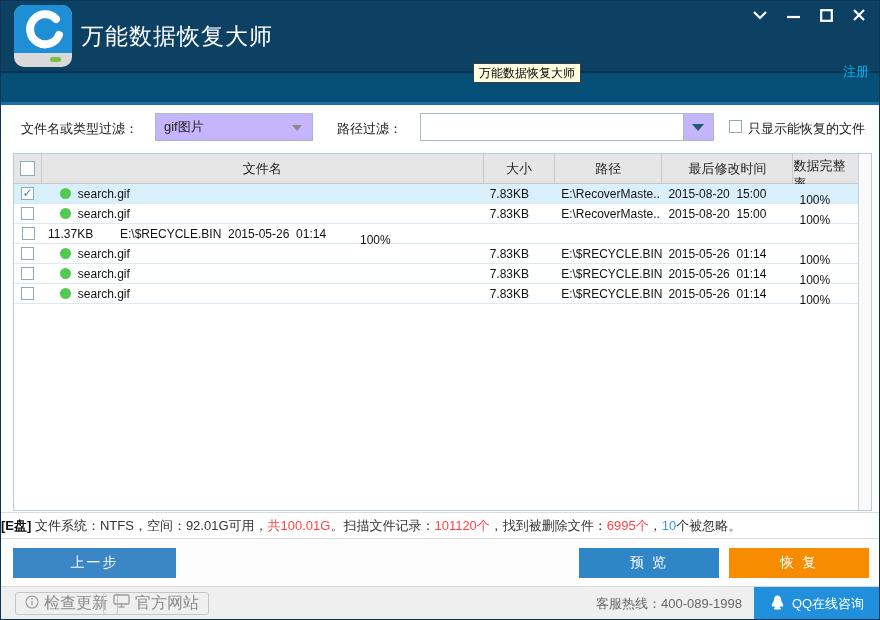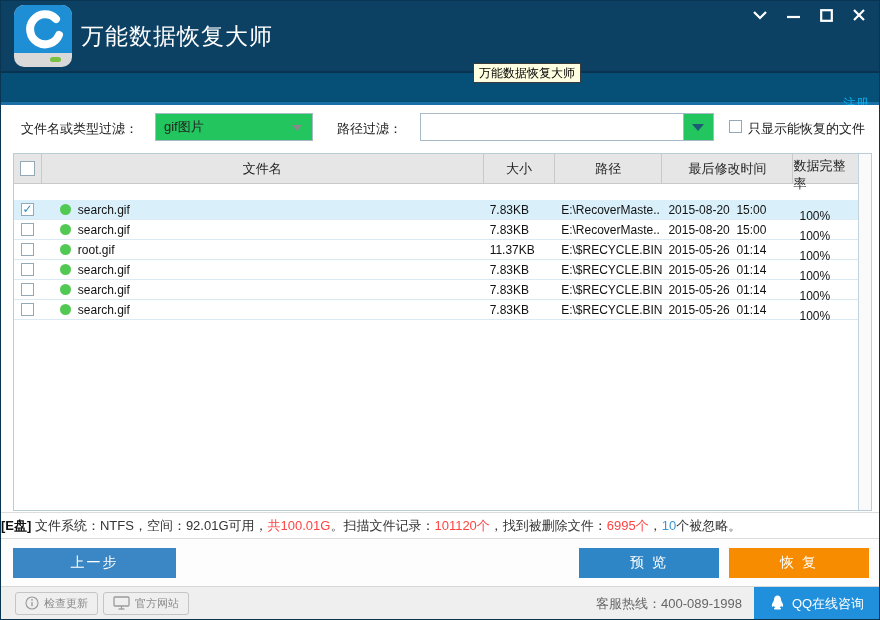--- a/index.html
+++ b/index.html
@@ -8,30 +8,30 @@
 
   
   .titlebar { position:absolute; left:0; top:0; width:100%; height:70px; background:#0d4164; }
   .logo { position:absolute; left:13px; top:4px; }
   .app-title { position:absolute; left:80px; top:20px; color:#fff; font-size:23px; letter-spacing:1px; }
   .win-controls { position:absolute; right:12px; top:6px; display:flex; gap:17px; align-items:center; }
   .win-controls .wc { width:16px; height:16px; display:flex; align-items:center; justify-content:center; cursor:pointer; }
 
   .substrip { position:absolute; left:0; top:70px; width:100%; height:31px; background:#065078; border-top:2px solid #0a3350; }
   .accentline { position:absolute; left:0; top:101px; width:100%; height:3px; background:#1a6fa6; }
-  .register { position:absolute; right:10px; top:94px; color:#00b2f5; font-size:13px; cursor:pointer; }
+  .register { position:absolute; right:10px; top:62px; color:#00b2f5; font-size:13px; cursor:pointer; }
 
   .tooltip { position:absolute; left:472px; top:62px; height:20px; line-height:18px; padding:0 5px; background:#ffffe1; border:1px solid #3c3c3c; font-size:12px; color:#000; z-index:50; }
 
   
   .filterbar { position:absolute; left:6px; top:104px; width:100%; height:48px; background:#fff; }
   .flabel { position:absolute; font-size:13px; color:#222; top:15px; }
   .lbl-type { left:14px; }
   .lbl-path { left:330px; }
-  .select { position:absolute; top:8px; height:28px; background:#22c55e; border:1px solid #a8bac6; font-size:13px; color:#222; }
+  .select { position:absolute; top:8px; height:28px; background:#c4b5fd; border:1px solid #a8bac6; font-size:13px; color:#222; }
   .sel-type { left:148px; width:158px; line-height:26px; padding-left:8px; cursor:pointer; }
   .caret-gray { position:absolute; right:10px; top:11px; width:0; height:0; border-left:5px solid transparent; border-right:5px solid transparent; border-top:6px solid #8a8a8a; }
   .combo-path { left:413px; width:294px; cursor:text; }
   .combo-path input { position:absolute; left:0; top:0; width:262px; height:26px; border:0; outline:none; font-size:13px; padding:0 6px; }
   .combo-btn { position:absolute; right:0; top:0; width:30px; height:26px; border-left:1px solid #a8bac6; cursor:pointer; }
   .caret-dark { position:absolute; right:9px; top:10px; width:0; height:0; border-left:6px solid transparent; border-right:6px solid transparent; border-top:7px solid #1d5a74; }
   .filter-check { position:absolute; left:722px; top:15px; width:13px; height:13px; border:1px solid #93a9b8; background:#fff; cursor:pointer; }
   .lbl-check { left:741px; cursor:pointer; }
 
   
@@ -39,21 +39,21 @@
   .sbtrack { position:absolute; right:0; top:0; bottom:0; width:13px; border-left:1px solid #c3d3dd; background:#fafafa; }
   .thead { position:absolute; left:0; top:0; right:13px; height:30px; background:#e6e6e6; border-bottom:1px solid #c9c9c9; display:flex; }
   .thead .col { border-right:1px solid #c9c9c9; display:flex; align-items:center; justify-content:center; font-size:13px; color:#222; }
   .thead .col:last-child { border-right:0; }
   .c-check { width:28px; }
   .c-name  { width:445px; }
   .c-size  { width:72px; }
   .c-path  { width:108px; }
   .c-time  { width:132px; }
   .c-rate  { width:65px;margin-top:12px; }
-  .tbody { position:absolute; left:0; top:46px; right:13px; }
+  .tbody { position:absolute; left:0; top:30px; right:13px; }
   .trow { display:flex; height:20px; border-bottom:1px solid #dbe9f3; background:#fff; align-items:center; font-size:12px; color:#111; cursor:default; }
   .trow.selected { background:#d9f0fb; }
   .trow .c-check { display:flex; align-items:center; justify-content:center; }
   .trow .c-name { display:flex; align-items:center; padding-left:18px; justify-content:flex-start; }
   .trow .c-size, .trow .c-path, .trow .c-time, .trow .c-rate { padding-left:6px; white-space:pre; overflow:hidden; }
   .cb { width:13px; height:13px; border:1px solid #93a9b8; background:#fff; position:relative; cursor:pointer; }
   .cb.big { width:15px; height:15px; }
   .cb.checked::after { content:"✓"; position:absolute; left:0px; top:-2px; font-size:12px; font-weight:bold; color:#2f87be; }
   .dot { width:11px; height:11px; border-radius:50%; background:#52c952; margin-right:7px; flex:0 0 auto; }
 
@@ -65,23 +65,23 @@
 
   
   .actionbar { position:absolute; left:0; top:538px; width:100%; height:47px; background:#fdfdfd; }
   .abtn { position:absolute; top:9px; height:30px; color:#fff; font-size:14px; border:0; cursor:pointer; text-align:center; letter-spacing:2px; }
   .btn-back { left:12px; width:163px; background:#3b86c4; }
   .btn-preview { left:578px; width:140px; background:#2f86c6; }
   .btn-recover { left:728px; width:140px; background:#f78c00; }
 
   
   .footer { position:absolute; left:0; top:585px; width:100%; height:33px; background:#efefef; border-top:1px solid #d8d8d8; }
-  .fbtn { position:absolute; top:5px; height:23px; border:1px solid #c5c5c5; border-radius:3px; background:transparent; color:#8b8b8b; font-size:11px; display:flex; align-items:center; gap:5px; padding:0 9px; cursor:pointer; }
+  .fbtn { position:absolute; top:5px; height:23px; border:1px solid #c5c5c5; border-radius:3px; background:transparent; color:#8b8b8b; font-size:16px; display:flex; align-items:center; gap:5px; padding:0 9px; cursor:pointer; }
   .btn-update { left:14px; }
-  .btn-site { left:102px; }
+  .btn-site { left:102px;font-family:Liberation Mono, monospace; }
   .hotline { position:absolute; right:137px; top:8px; font-size:13px; color:#666; }
   .btn-qq { position:absolute; right:0; top:0; width:125px; height:33px; background:#2090dc; color:#fff; font-size:13px; display:flex; align-items:center; justify-content:center; gap:6px; border:0; cursor:pointer; }
 </style>
 </head>
 <body>
 
 <div class="window">
 
   <div class="titlebar">
     <div class="logo">
@@ -177,24 +177,20 @@
           </div>
         <div class="c-size">7.83KB</div>
         <div class="c-path">E:\RecoverMaste..</div>
         <div class="c-time">2015-08-20  15:00</div>
         <div class="c-rate">100%</div>
       </div>
       <div class="trow">
         <div class="c-check">
             <span class="cb"></span>
           </div>
-        <div class="c-name">
-            <span class="dot"></span>
-            <span>root.gif</span>
-          </div>
         <div class="c-size">11.37KB</div>
         <div class="c-path">E:\$RECYCLE.BIN..</div>
         <div class="c-time">2015-05-26  01:14</div>
         <div class="c-rate">100%</div>
       </div>
       <div class="trow">
         <div class="c-check">
             <span class="cb"></span>
           </div>
         <div class="c-name">

